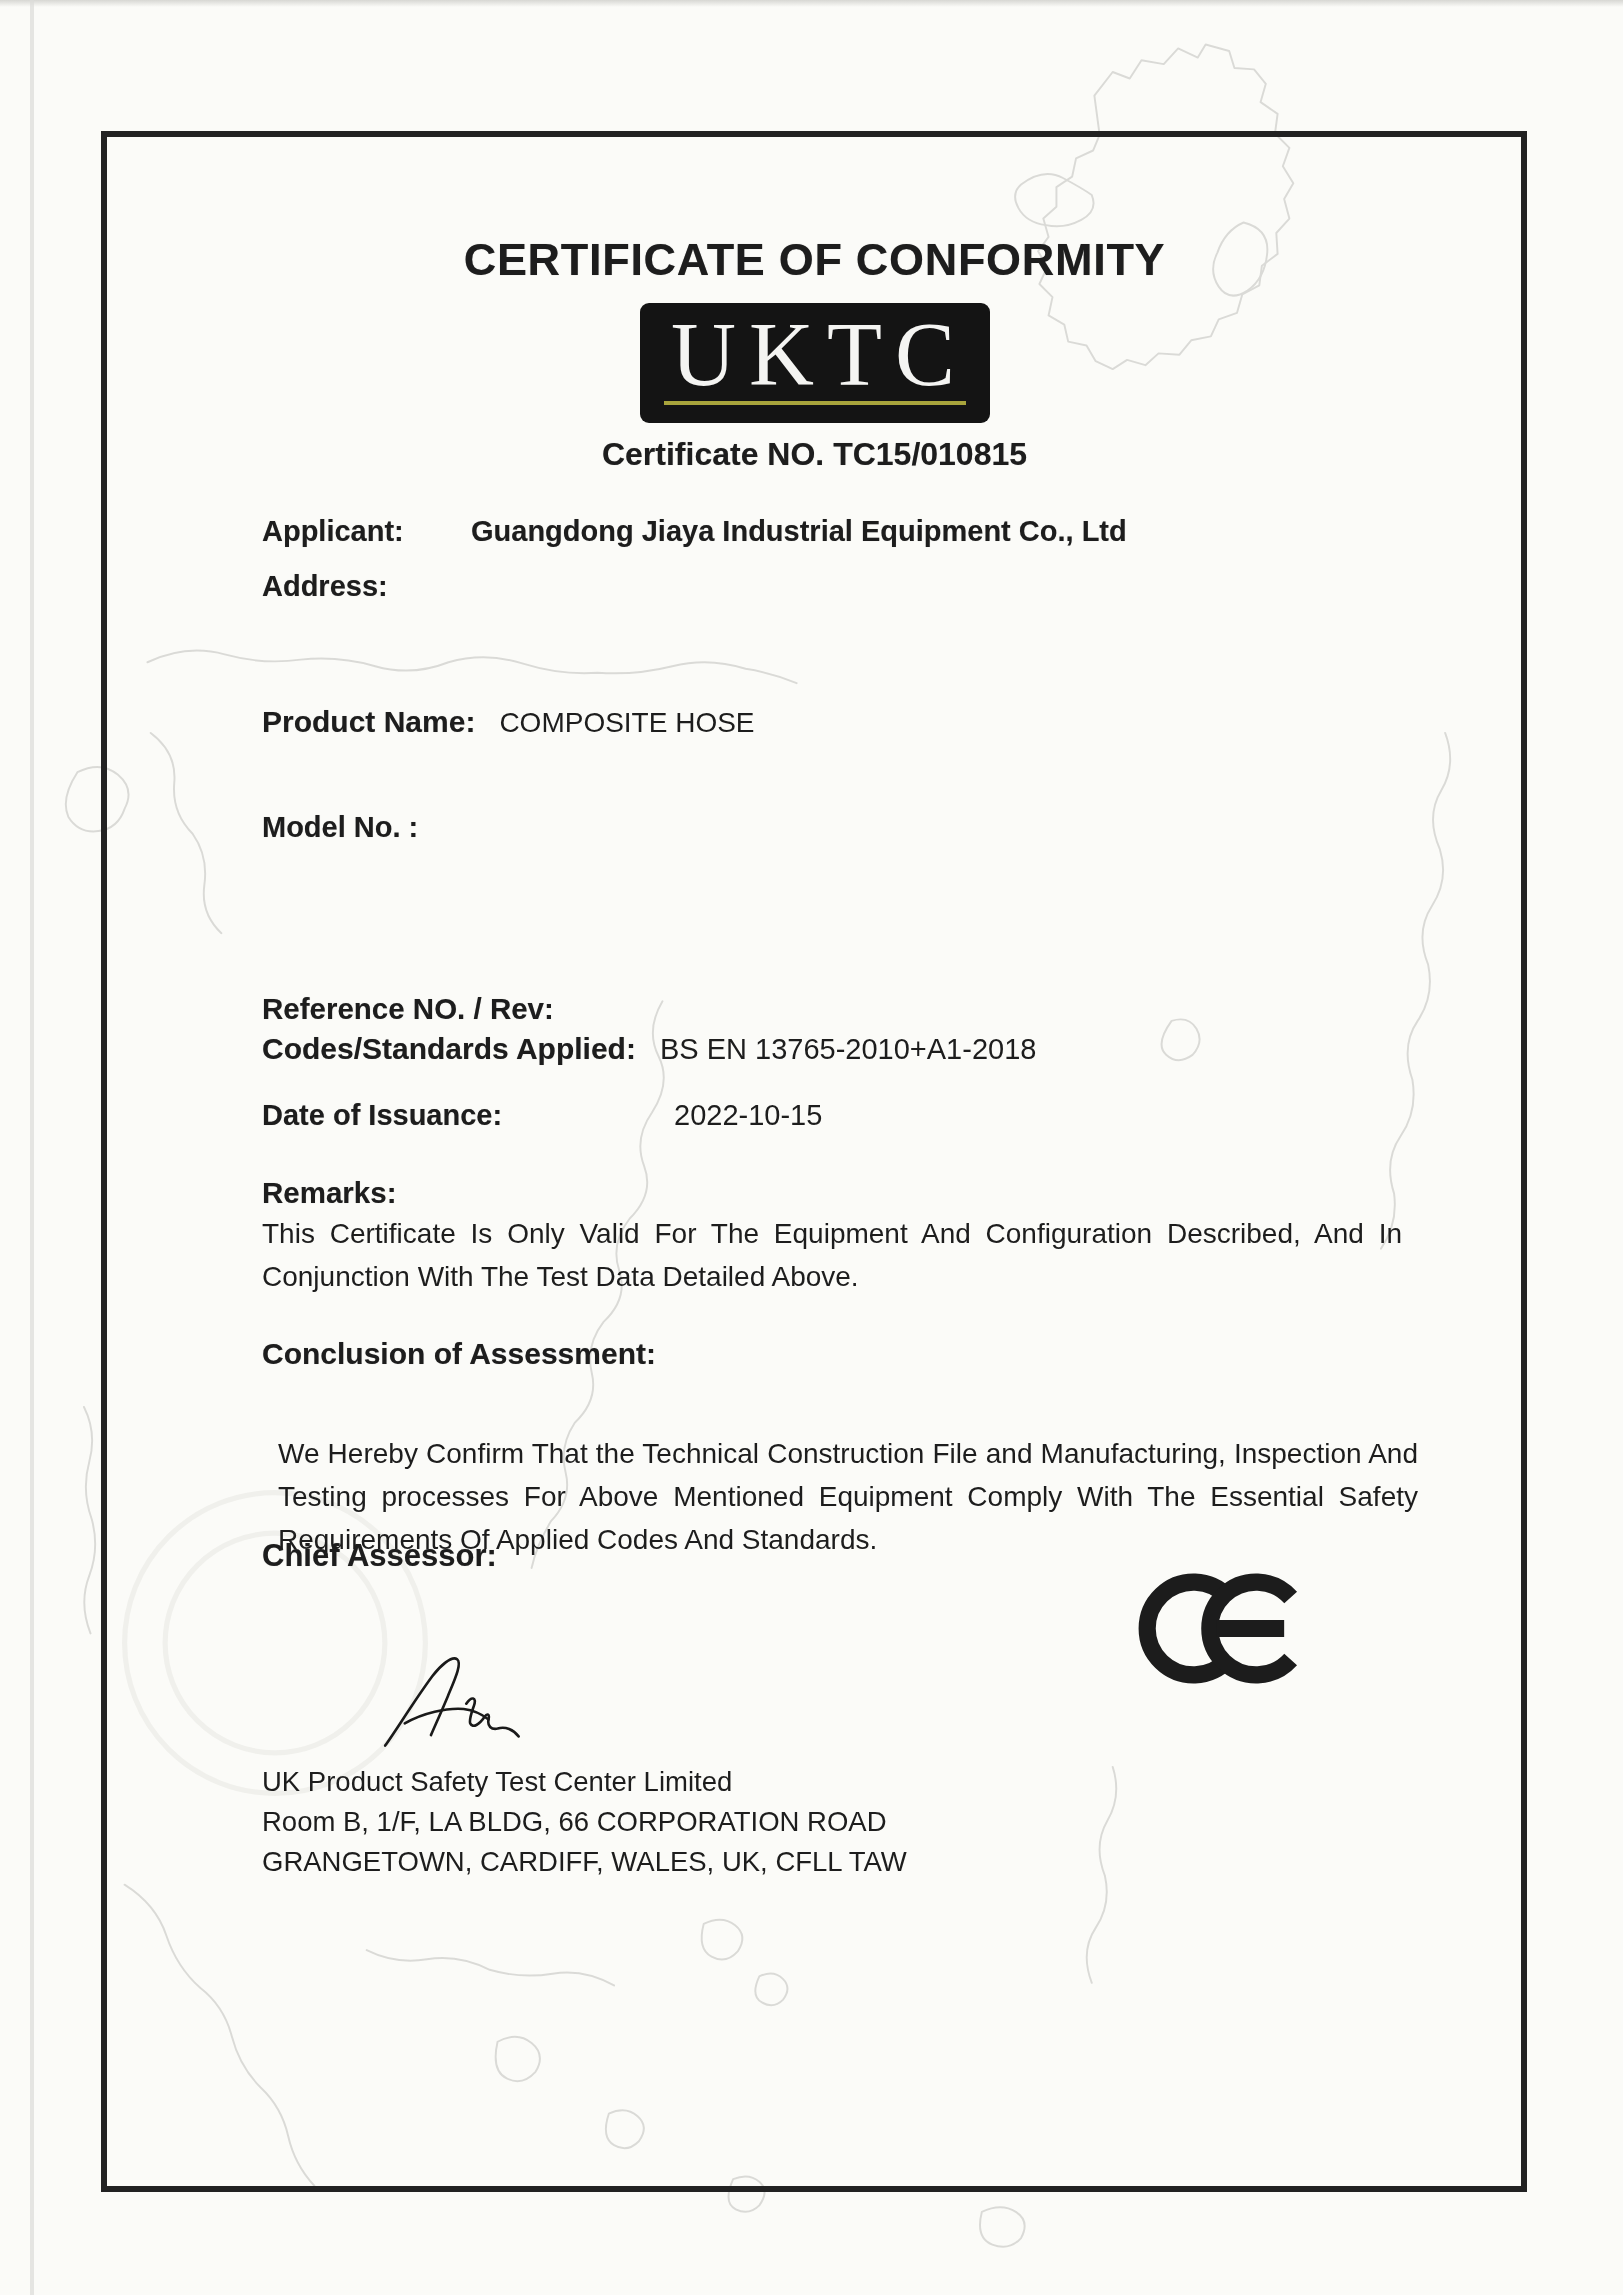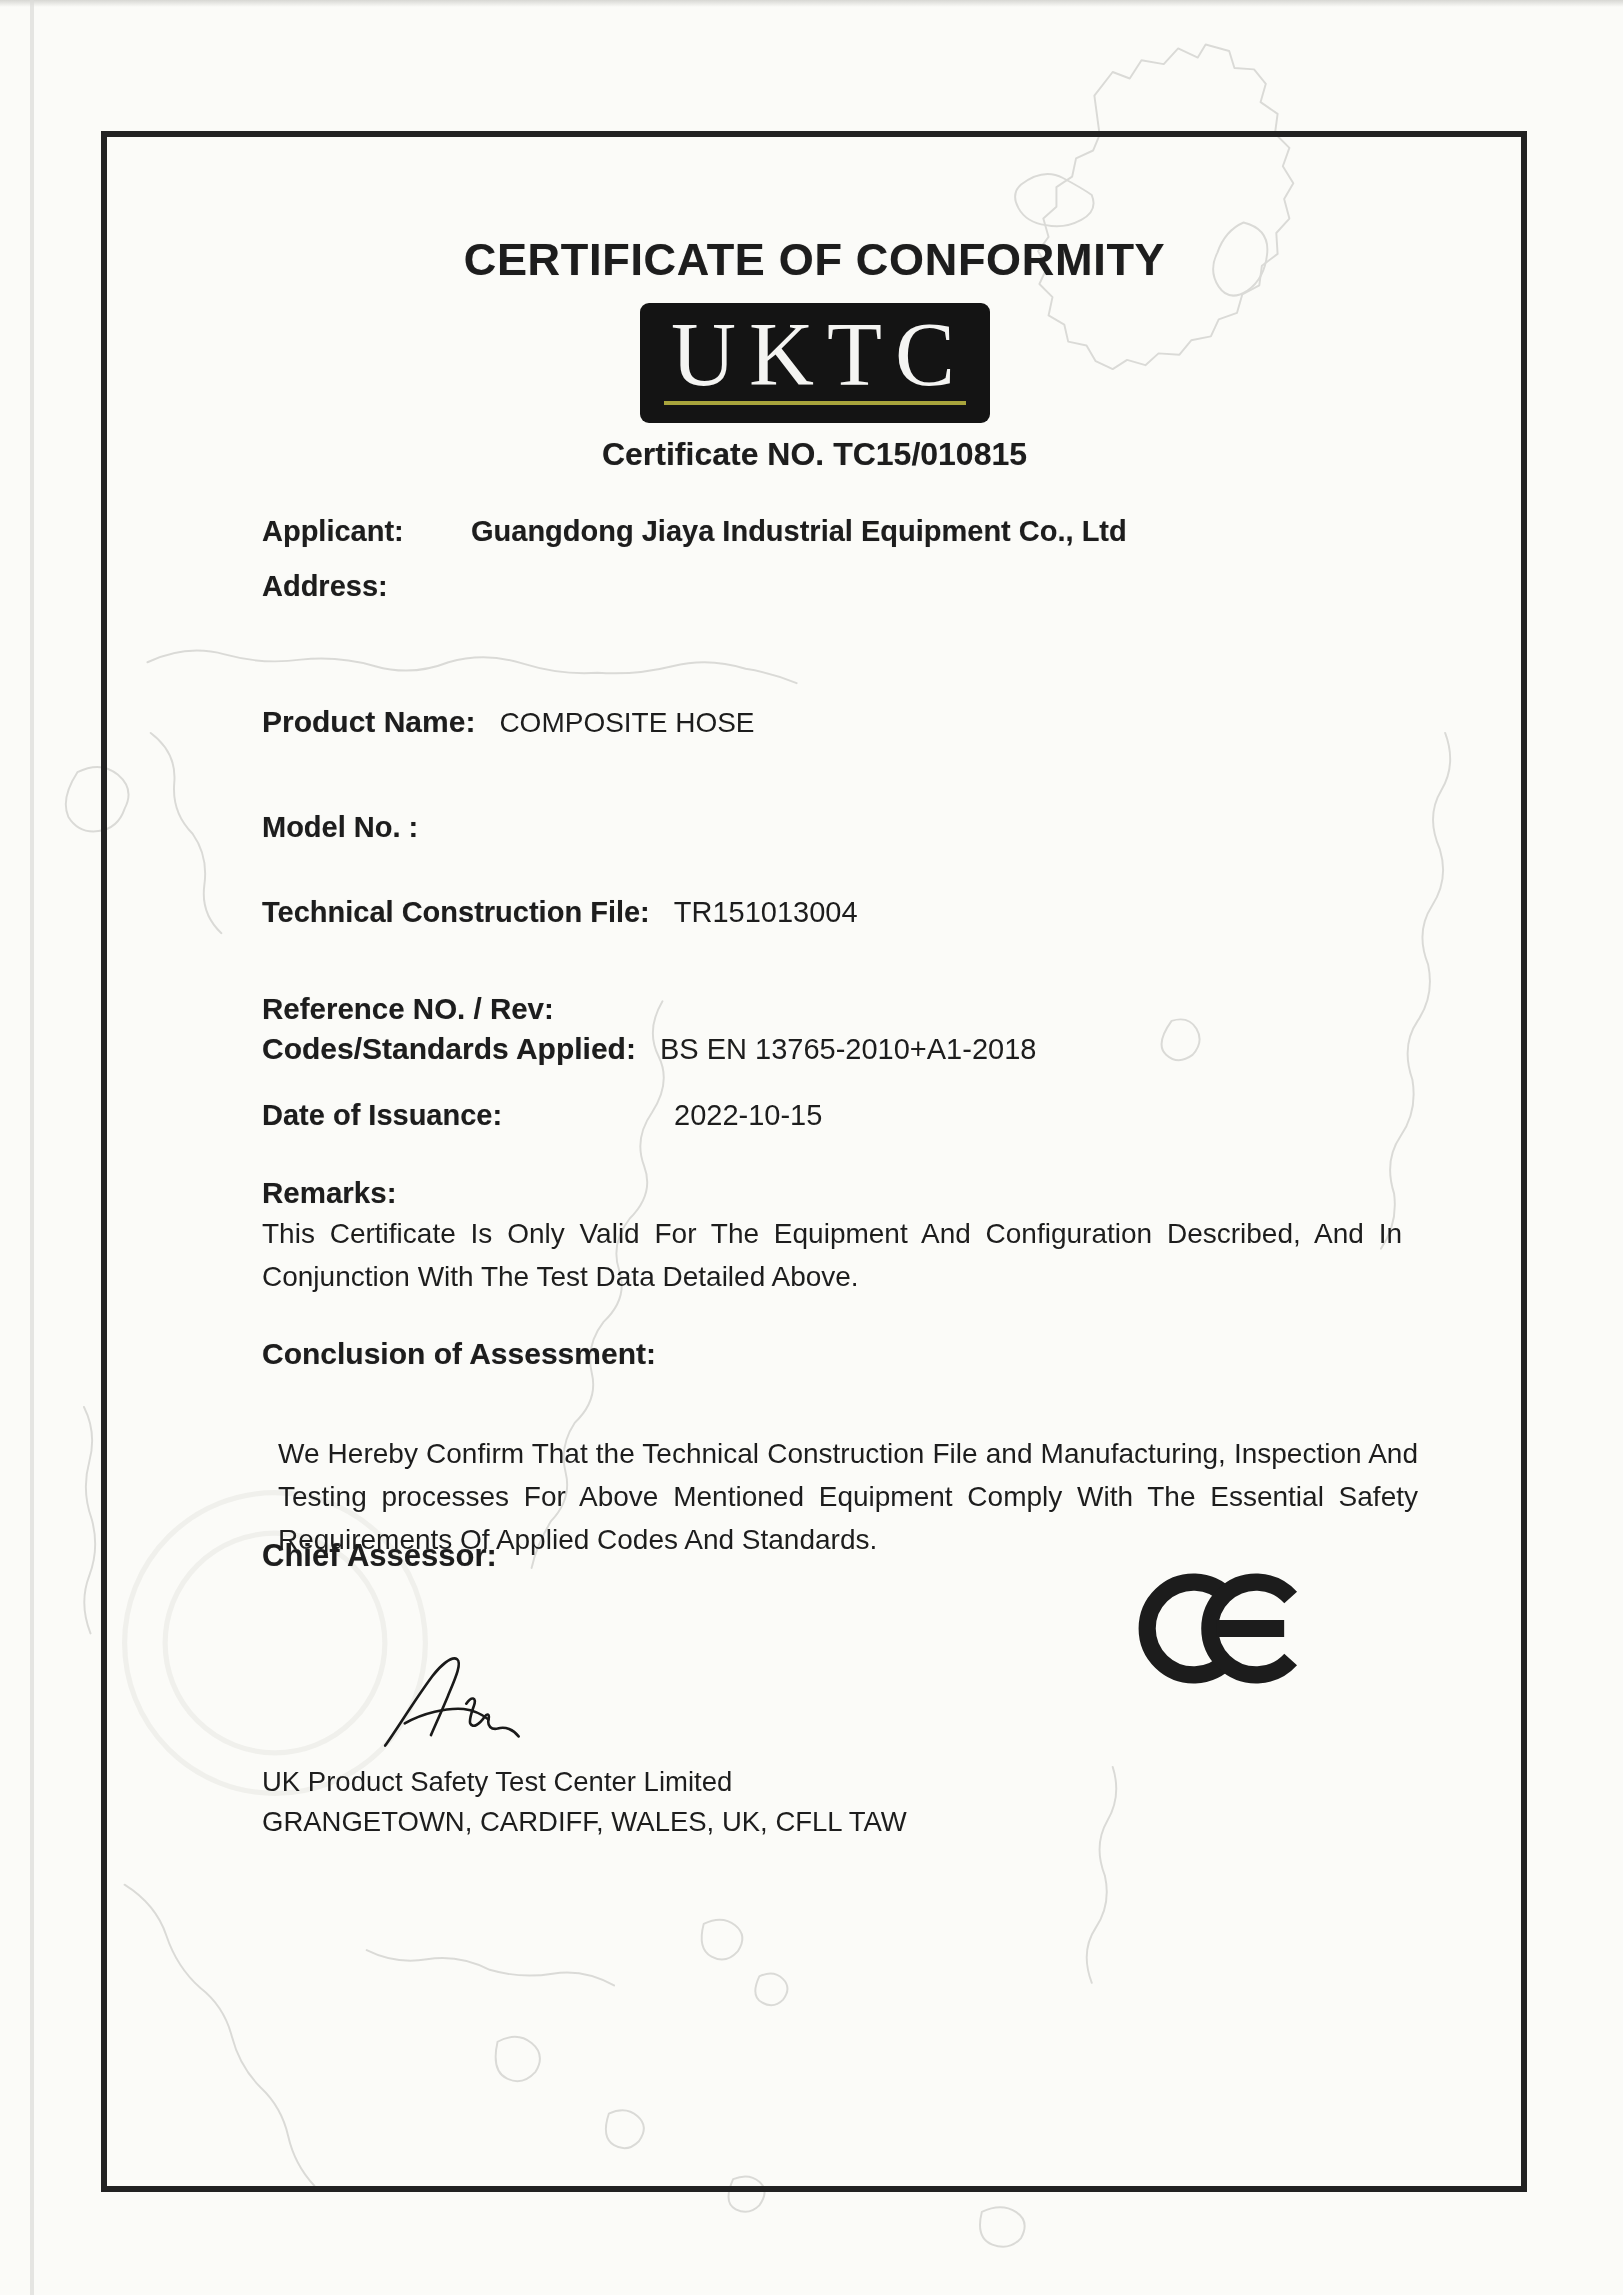--- a/index.html
+++ b/index.html
@@ -98,24 +98,20 @@
 
     <div class="row" style="top:705px;font-size:30px;">
       <span class="lbl">Product Name:</span>
       <span class="val inline-gap" style="font-size:28px;margin-top:2px;">COMPOSITE HOSE</span>
     </div>
 
     <div class="row" style="top:811px;">
       <span class="lbl lblcol">Model No. :</span>
     </div>
 
-    <div class="row" style="top:896px;">
-      <span class="lbl">Technical Construction File:</span>
-      <span class="val inline-gap">TR151013004</span>
-    </div>
 
     <div class="h-only" style="top:992px;">Reference NO. / Rev:</div>
 
     <div class="row" style="top:1032px;font-size:30px;">
       <span class="lbl">Codes/Standards Applied:</span>
       <span class="val inline-gap" style="font-size:29px;margin-top:1.3px;">BS EN 13765-2010+A1-2018</span>
     </div>
 
     <div class="row" style="top:1099px;">
       <span class="lbl" style="flex:0 0 412px;">Date of Issuance:</span>
@@ -137,18 +133,19 @@
     </svg>
 
     <svg class="ce-svg" width="174" height="117" viewBox="0 0 75 50" fill="none" stroke="#1c1c1c" stroke-width="7.4">
       <path d="M 38.8 11.6 A 20 20 0 1 0 38.8 38.4"></path>
       <path d="M 65.8 11.6 A 20 20 0 1 0 65.8 38.4"></path>
       <line x1="34" y1="25" x2="63" y2="25"></line>
     </svg>
 
     <div class="footer">
       <div>UK Product Safety Test Center Limited</div>
+      <div>Room B, 1/F, LA BLDG, 66 CORPORATION ROAD</div>
       <div>GRANGETOWN, CARDIFF, WALES, UK, CFLL TAW</div>
     </div>
 
   </div>
 </div>
 
 
 </body></html>

